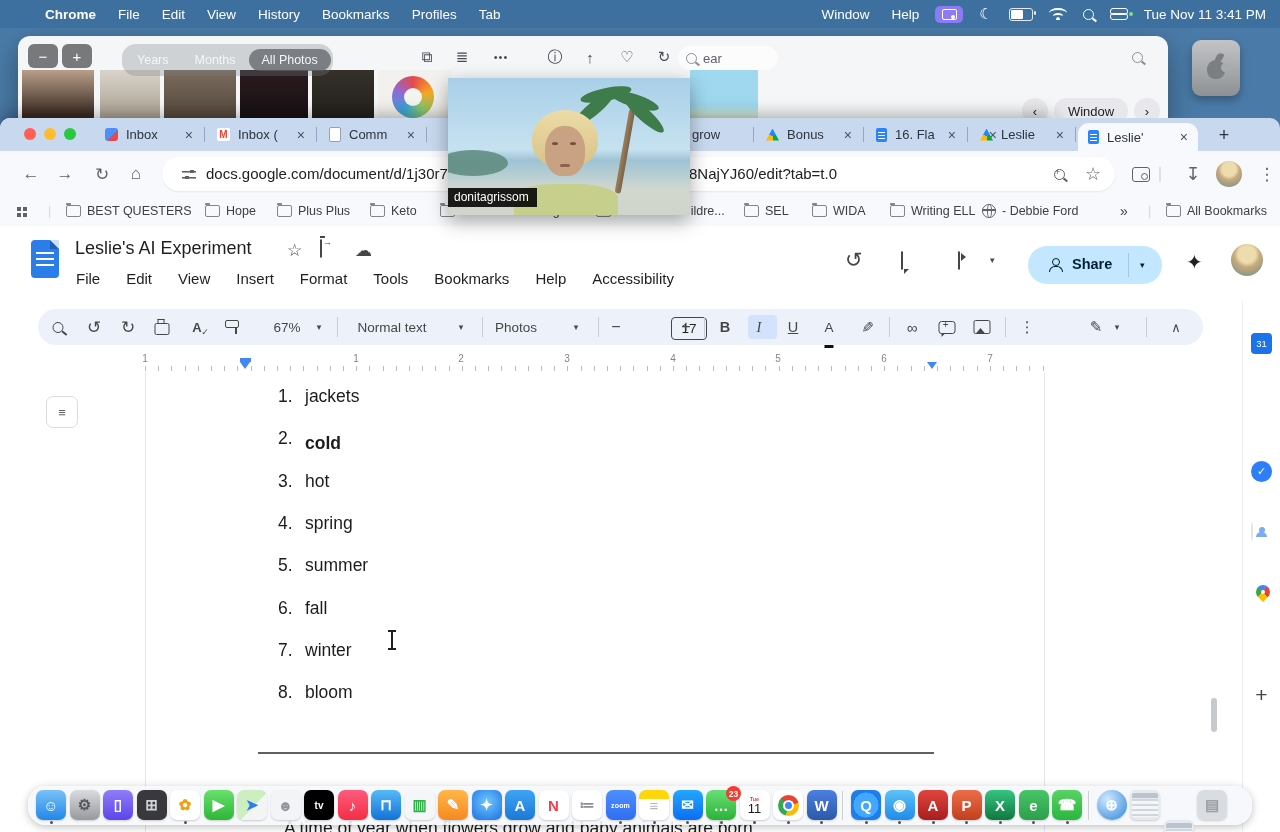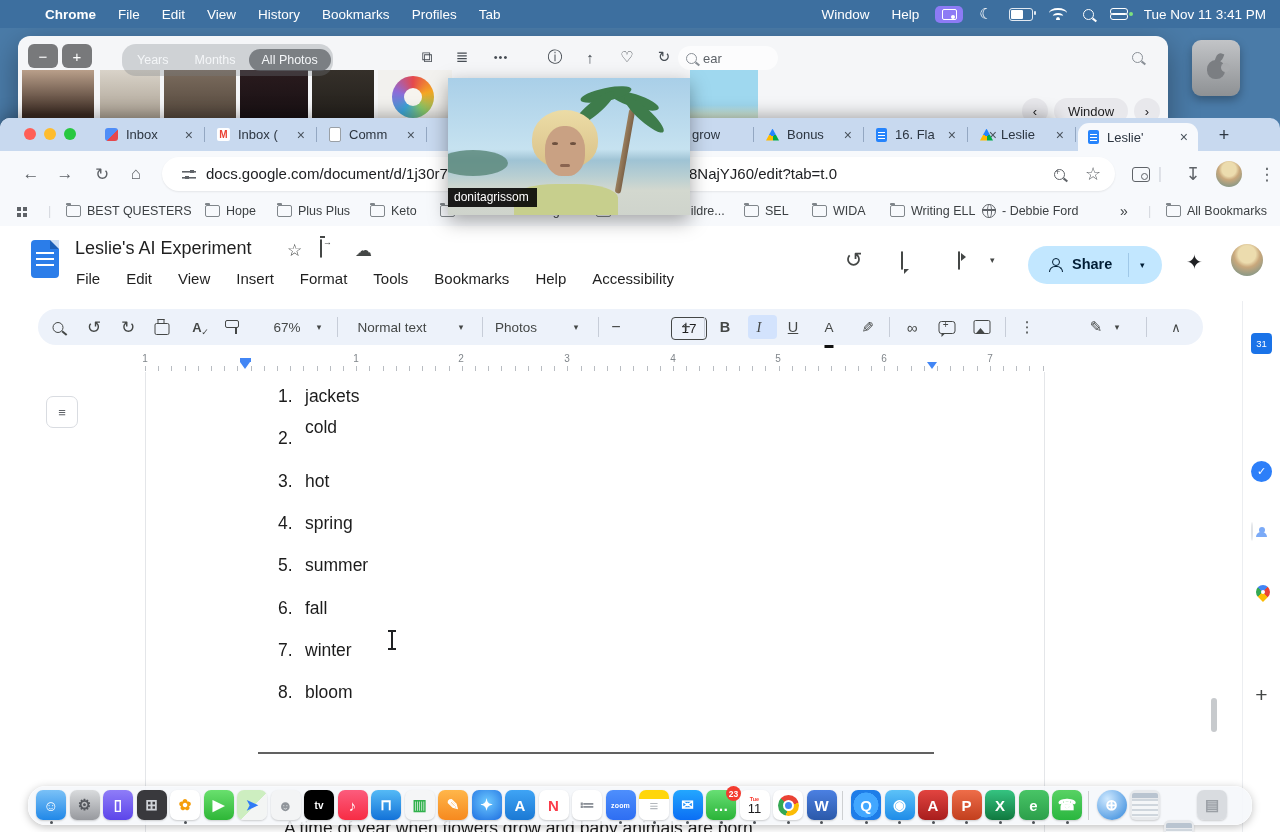--- a/index.html
+++ b/index.html
@@ -500,21 +500,21 @@
       <span class="marker-tri" style="left:782px;top:10px"></span>
     </div>
 
     <div class="pageline" style="left:145px"></div>
     <div class="pageline" style="left:1044px"></div>
     <div id="tabsbtn">≡</div>
     <div id="doclist">
         <span class="li-num" style="top: 160px;">1.</span>
         <span class="li-txt" style="top: 160px;">jackets</span>
         <span class="li-num" style="top: 202.3px;">2.</span>
-        <span class="li-txt" style="top: 191px;">cold</span>
+        <span class="li-txt" style="top: 207px; font-weight: bold;">cold</span>
         <span class="li-num" style="top: 244.6px;">3.</span>
         <span class="li-txt" style="top: 244.6px;">hot</span>
         <span class="li-num" style="top: 286.9px;">4.</span>
         <span class="li-txt" style="top: 286.9px;">spring</span>
         <span class="li-num" style="top: 329.2px;">5.</span>
         <span class="li-txt" style="top: 329.2px;">summer</span>
         <span class="li-num" style="top: 371.5px;">6.</span>
         <span class="li-txt" style="top: 371.5px;">fall</span>
         <span class="li-num" style="top: 413.8px;">7.</span>
         <span class="li-txt" style="top: 413.8px;">winter</span>

